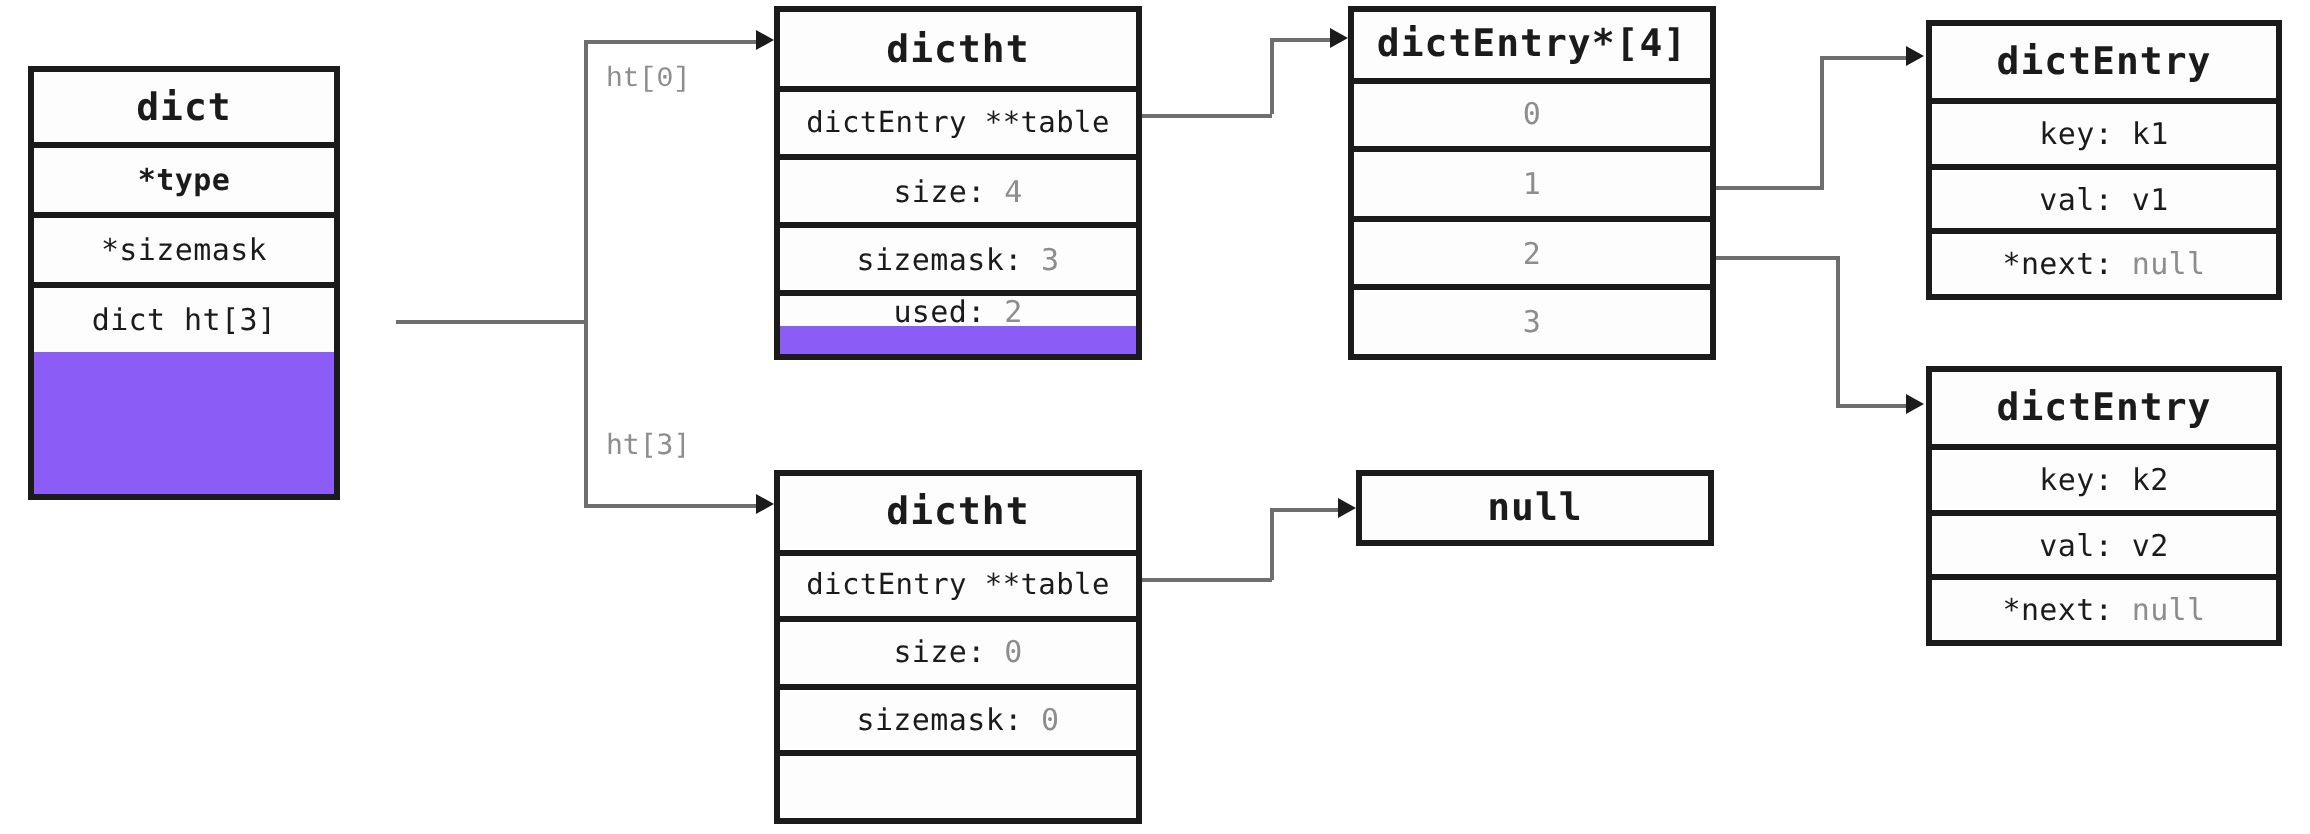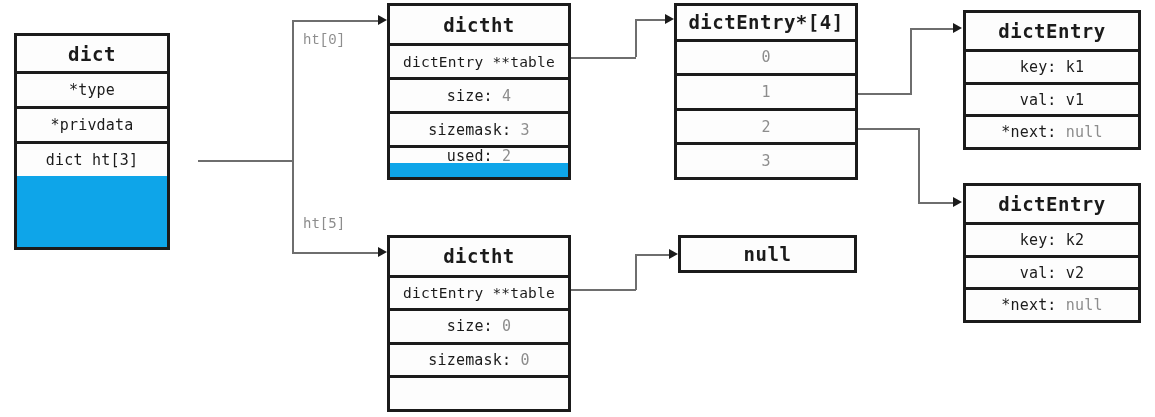--- a/index.html
+++ b/index.html
@@ -16,21 +16,21 @@
     height: 417px;
     background: #ffffff;
     overflow: hidden;
   }
 
   
   .box {
     position: absolute;
     box-sizing: border-box;
     border: 3px solid #1b1b1b;
-    background: #0ea5e9;
+    background: #8b5cf6;
     display: flex;
     flex-direction: column;
   }
   .row {
     box-sizing: border-box;
     display: flex;
     align-items: center;
     justify-content: center;
     color: #1b1b1b;
     font-size: 15px;
@@ -76,22 +76,22 @@
     white-space: nowrap;
   }
 </style>
 </head>
 <body>
 
 <div id="canvas">
 
   <div class="box" style="left:14px; top:33px; width:156px; height:217px;">
     <div class="row title" style="height:35px;">dict</div>
-    <div class="row" style="height:35px;">*type</div>
-    <div class="row" style="height:35px;">*privdata</div>
+    <div class="row" style="height:35px;font-weight:bold;">*type</div>
+    <div class="row" style="height:35px;">*sizemask</div>
     <div class="row" style="height:35px;">dict ht[3]</div>
   </div>
 
   <div class="box" style="left:387px; top:3px; width:184px; height:177px;">
     <div class="row title" style="height:37px;">dictht</div>
     <div class="row wide" style="height:34px;">dictEntry **table</div>
     <div class="row" style="height:34px;">
       <span>size:</span>
       <span>&nbsp;</span>
       <span class="muted">4</span>
@@ -176,21 +176,21 @@
 
   <div class="hline" style="left:198px; top:160px; width:95px;"></div>
   <div class="vline" style="left:292px; top:20px; height:233px;"></div>
 
   <div class="hline" style="left:292px; top:20px; width:86px;"></div>
   <div class="arrow" style="left:378px; top:15px;"></div>
   <div class="edge-label" style="left:303px; top:32px;font-family:Liberation Mono, monospace;">ht[0]</div>
 
   <div class="hline" style="left:292px; top:252px; width:86px;"></div>
   <div class="arrow" style="left:378px; top:247px;"></div>
-  <div class="edge-label" style="left:303px; top:215px;">ht[5]</div>
+  <div class="edge-label" style="left:303px; top:215px;">ht[3]</div>
 
   <div class="hline" style="left:571px; top:57px; width:65px;"></div>
   <div class="vline" style="left:635px; top:19px; height:38px;"></div>
   <div class="hline" style="left:635px; top:19px; width:30px;"></div>
   <div class="arrow" style="left:665px; top:14px;"></div>
 
   <div class="hline" style="left:571px; top:289px; width:65px;"></div>
   <div class="vline" style="left:635px; top:254px; height:36px;"></div>
   <div class="hline" style="left:635px; top:254px; width:34px;"></div>
   <div class="arrow" style="left:669px; top:249px;"></div>

